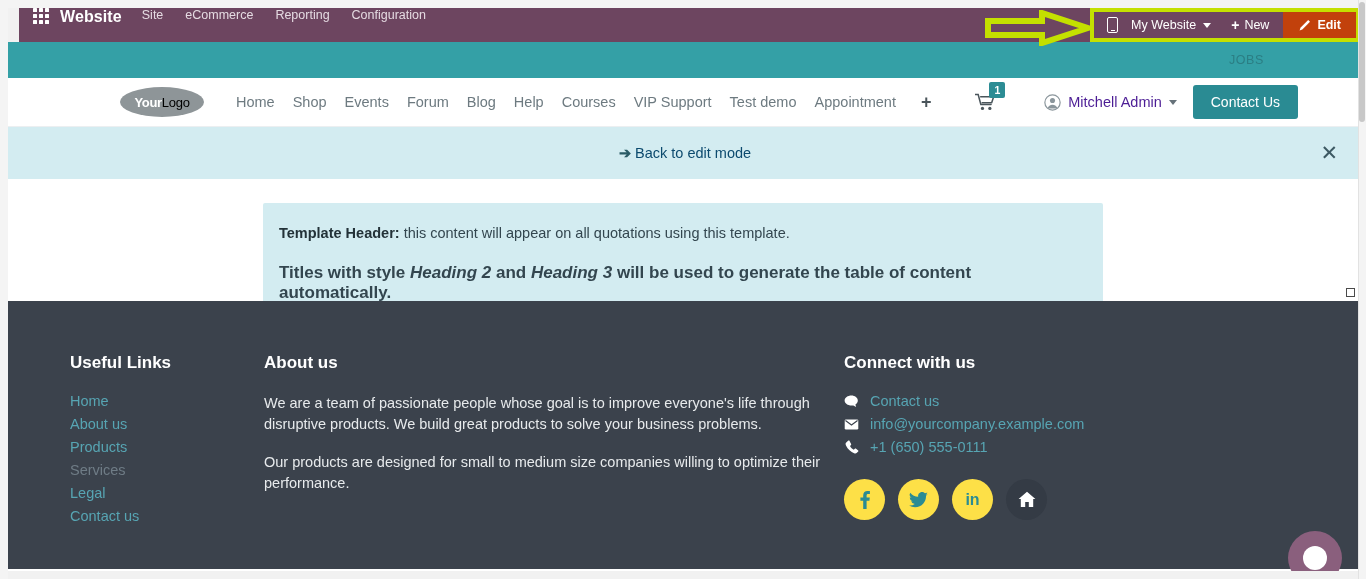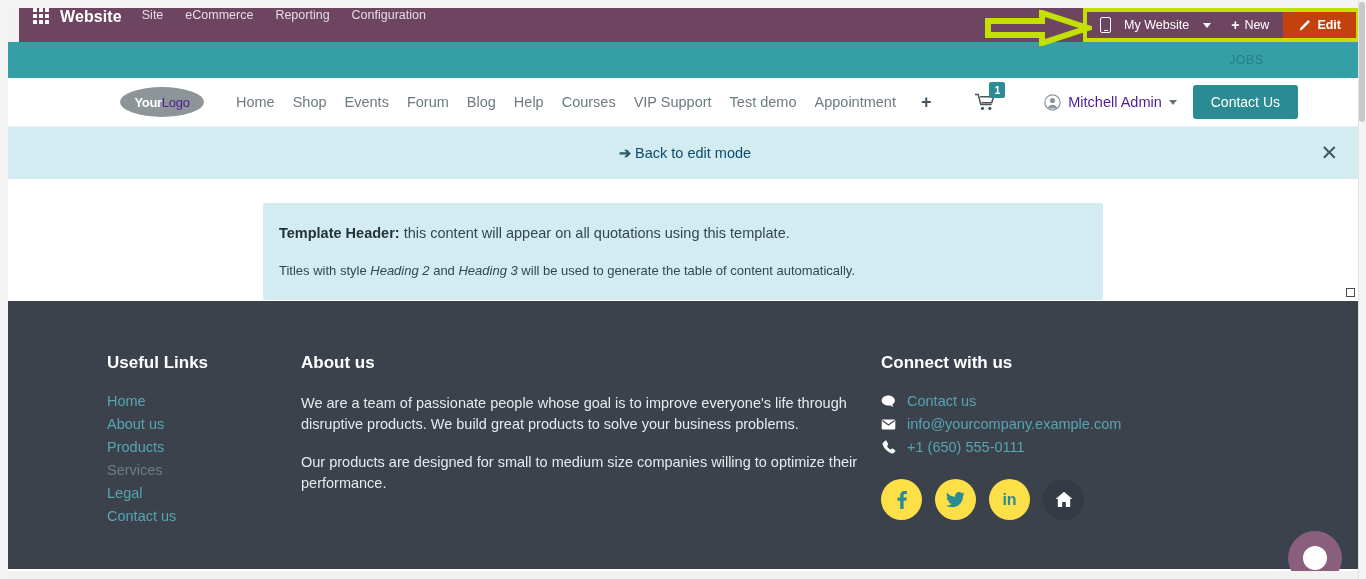--- a/index.html
+++ b/index.html
@@ -53,21 +53,21 @@
   .phone-icon {
     width: 11px; height: 16px; border: 1.6px solid #ffffff;
     border-radius: 2px; position: relative;
   }
   .phone-icon::after {
     content: ""; position: absolute; bottom: 1px; left: 50%;
     transform: translateX(-50%);
     width: 4px; height: 1.3px; background: #ffffff;
   }
   .mywebsite-btn {
-    display: flex; align-items: center; gap: 14px;
+    display: flex; align-items: center; gap: 7px;
     padding: 0 12px 0 2px; font-size: 12.5px; color: #ffffff; cursor: pointer;
   }
   .caret-down {
     width: 0; height: 0; border-left: 4px solid transparent;
     border-right: 4px solid transparent; border-top: 5px solid #ffffff;
   }
   .new-btn {
     display: flex; align-items: center; gap: 5px;
     padding: 0 14px 0 8px; font-size: 12.5px; color: #ffffff; cursor: pointer;
   }
@@ -105,21 +105,21 @@
   .logo-oval {
     width: 84px; height: 30px; border-radius: 50%; background: #8e9598;
     display: flex; align-items: center; justify-content: center;
     margin-left: 112px; margin-right: 32px; cursor: pointer;
   }
   .logo-oval span {
     font-size: 13px; color: #ffffff; font-style: italic;
     letter-spacing: -.3px; white-space: nowrap;
   }
   .logo-oval b { font-weight: 700; font-style: normal; }
-  .logo-oval em { font-weight: 400; font-style: normal; color: #4c1d95; }
+  .logo-oval em { font-weight: 400; font-style: normal; color: #000000; }
   .site-links { display: flex; align-items: center; gap: 18px; }
   .site-link {
     font-size: 14.5px; color: #6d7a80; cursor: pointer; white-space: nowrap;
   }
   .nav-plus {
     font-size: 18px; color: #4a555b; font-weight: 700;
     margin-left: 7px; cursor: pointer; line-height: 1;
   }
   .cart-wrap {
     position: relative; margin-left: 26px; cursor: pointer;
@@ -162,30 +162,30 @@
   
   .content-area {
     background: #ffffff; padding: 24px 0 0 0; height: 122px;
   }
   .tpl-box {
     width: 840px; margin: 0 auto; background: #d3ecf1;
     padding: 22px 16px 22px 16px; border-radius: 2px;
   }
   .tpl-line1 { font-size: 14.5px; color: #33464f; margin-bottom: 22px; }
   .tpl-line1 b { font-weight: 700; color: #233238; }
-  .tpl-line2 { font-size: 13px; color: #33464f; }
+  .tpl-line2 { font-size: 17px; color: #33464f; font-weight: bold; }
   .tpl-line2 i { font-style: italic; }
 
   
   .site-footer {
     background: #3b424c; height: 268px; position: relative;
     padding: 52px 0 0 0;
   }
   .footer-grid {
-    display: flex; padding-left: 62px; padding-right: 60px; margin-left: 37px;
+    display: flex; padding-left: 62px; padding-right: 60px;
   }
   .fcol-links { width: 194px; }
   .fcol-about { width: 580px; }
   .fcol-connect { width: 320px; }
   .f-head {
     font-size: 17px; font-weight: 700; color: #ffffff; margin-bottom: 20px;
   }
   .f-link {
     display: block; font-size: 14.5px; color: #57a5b3;
     margin-bottom: 7px; cursor: pointer; text-decoration: none;

